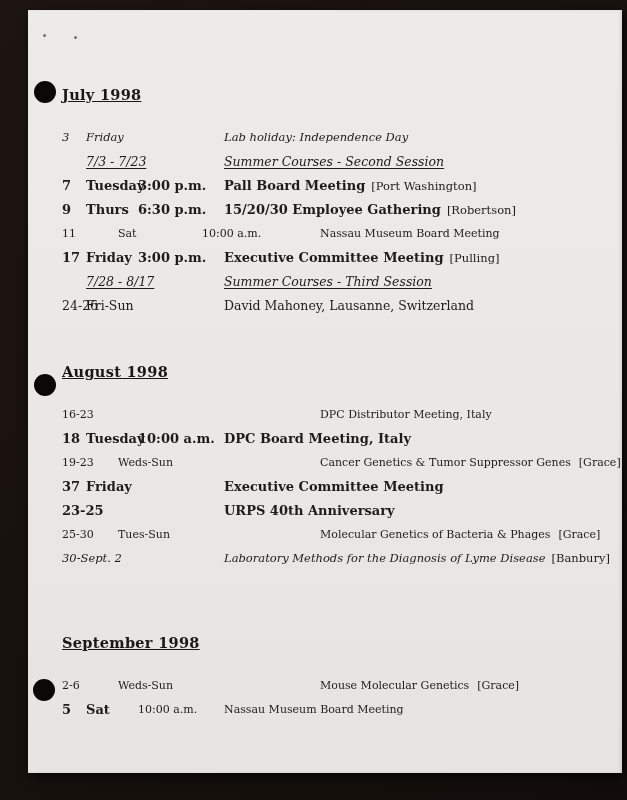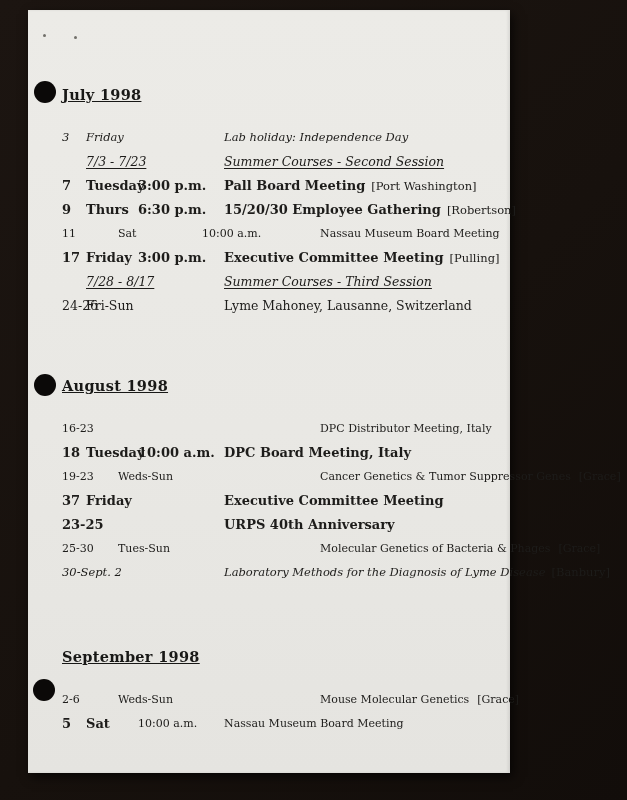--- a/index.html
+++ b/index.html
@@ -4,39 +4,39 @@
 <style>
   html,body { margin:0; padding:0; }
   body { background:#0e0b09; }
   .scan {
     position:relative; width:627px; height:800px;
     background:linear-gradient(135deg,#1c1511 0%, #17110d 55%, #120d0a 100%);
     overflow:hidden;
     font-family:"DejaVu Serif", serif;
   }
   .paper {
-    position:absolute; left:28px; top:10px; width:482px; height:763px;
+    position:absolute; left:28px; top:10px; width:594px; height:763px;
     background:linear-gradient(180deg,#ecebe7 0%, #e9e8e4 55%, #e5e4e0 100%);
     box-shadow:3px 4px 10px rgba(0,0,0,0.65), inset -2px 0 3px rgba(0,0,0,0.08);
     color:#1d1c1a;
   }
   .hole { position:absolute; width:22px; height:22px; border-radius:50%; background:#0b0908; }
   .hole-1 { left:6px; top:71px; }
   .hole-2 { left:6px; top:364px; }
   .hole-3 { left:5px; top:669px; }
   .mark { position:absolute; width:3px; height:3px; border-radius:50%; background:#72706a; }
   .mark-1 { left:15px; top:24px; }
   .mark-2 { left:46px; top:26px; }
 
   .content { position:absolute; inset:0; padding-top:76px; }
   .section-title {
     font-size:14.5px; font-weight:bold; text-decoration:underline;
     margin:0 0 22px 34px; letter-spacing:0.3px; color:#181816;
   }
-  .section-august { margin-top:60px; }
+  .section-august { margin-top:46px; }
   .section-september { margin-top:64px; }
 
   .row {
     display:grid; grid-template-columns:24px 52px 86px 1fr;
     margin-left:34px; margin-right:16px; height:24px; align-items:center;
   }
   .c { white-space:nowrap; overflow:visible; }
   .row.bold { font-weight:bold; font-size:13px; }
   .row.small { font-size:11px;gap:32px; }
   .row.italic { font-size:11.5px; font-style:italic; }
@@ -110,21 +110,21 @@
         <div class="row range">
           <span class="c date"></span>
           <span class="c span2">7/28 - 8/17</span>
           <span class="c desc">Summer Courses - Third Session</span>
         </div>
 
         <div class="row plain">
           <span class="c date">24-26</span>
           <span class="c day">Fri-Sun</span>
           <span class="c time"></span>
-          <span class="c desc">Lyme Mahoney, Lausanne, Switzerland</span>
+          <span class="c desc">David Mahoney, Lausanne, Switzerland</span>
         </div>
       </div>
 
       <div class="section section-august">
         <h2 class="section-title">August 1998</h2>
 
         <div class="row small">
           <span class="c date">16-23</span>
           <span class="c day"></span>
           <span class="c time"></span>

